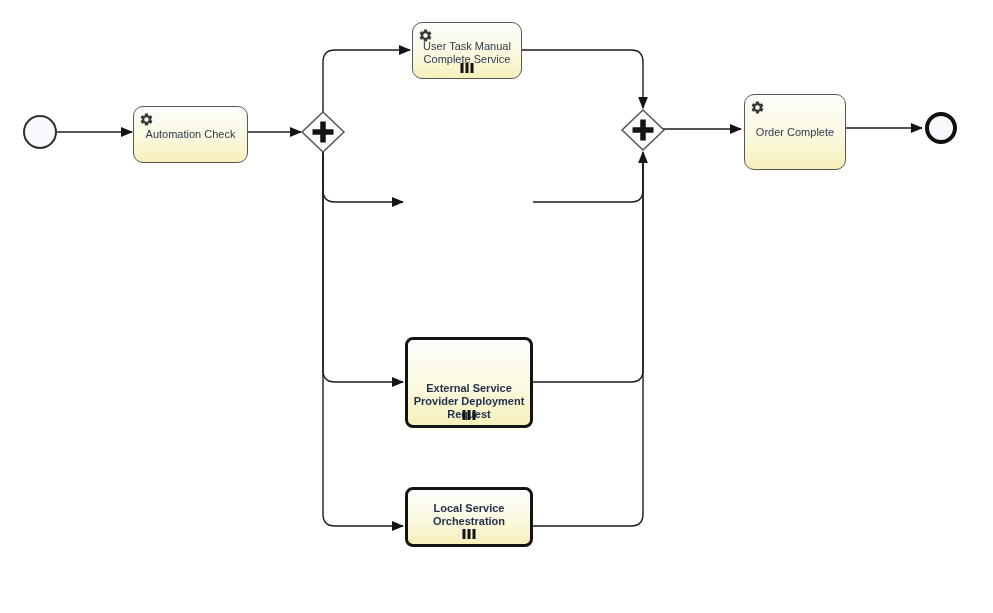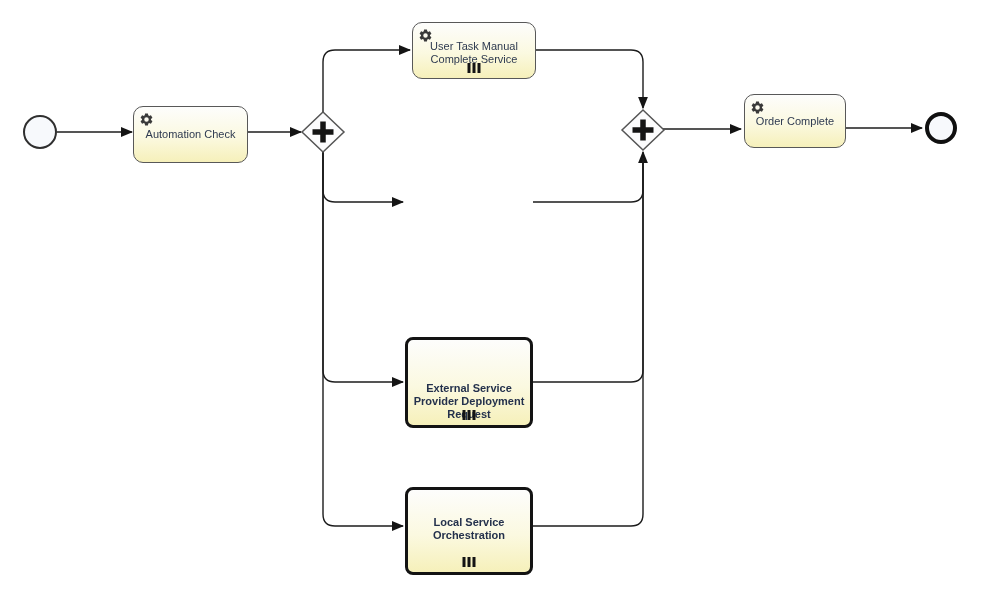--- a/index.html
+++ b/index.html
@@ -133,21 +133,21 @@
 
   <div class="task" style="left:133px; top:106px; width:115px; height:57px;">
     <span class="gear">
       <svg width="15" height="15" viewBox="0 0 24 24">
           <path fill="#3a3a3a" fill-rule="evenodd" d="M19.14 12.94c.04-.3.06-.61.06-.94 0-.32-.02-.64-.07-.94l2.03-1.58a.49.49 0 0 0 .12-.61l-1.92-3.32a.49.49 0 0 0-.59-.22l-2.39.96c-.5-.38-1.03-.7-1.62-.94l-.36-2.54a.48.48 0 0 0-.48-.41h-3.84c-.24 0-.43.17-.47.41l-.36 2.54c-.59.24-1.13.57-1.62.94l-2.39-.96a.49.49 0 0 0-.59.22L2.74 8.87c-.12.21-.08.47.12.61l2.03 1.58c-.05.3-.09.63-.09.94s.02.64.07.94l-2.03 1.58a.49.49 0 0 0-.12.61l1.92 3.32c.12.22.37.29.59.22l2.39-.96c.5.38 1.03.7 1.62.94l.36 2.54c.05.24.24.41.48.41h3.84c.24 0 .44-.17.47-.41l.36-2.54c.59-.24 1.13-.56 1.62-.94l2.39.96c.22.08.47 0 .59-.22l1.92-3.32a.49.49 0 0 0-.12-.61l-2.03-1.58zM12 15.6A3.6 3.6 0 1 1 12 8.4a3.6 3.6 0 0 1 0 7.2z"></path>
         </svg>
     </span>
     <span class="label">Automation Check</span>
   </div>
 
-  <div class="task" style="left:412px; top:22px; width:124px; height:57px;">
+  <div class="task" style="left:412px; top:22px; width:110px; height:57px;">
     <span class="gear">
       <svg width="15" height="15" viewBox="0 0 24 24">
           <path fill="#3a3a3a" fill-rule="evenodd" d="M19.14 12.94c.04-.3.06-.61.06-.94 0-.32-.02-.64-.07-.94l2.03-1.58a.49.49 0 0 0 .12-.61l-1.92-3.32a.49.49 0 0 0-.59-.22l-2.39.96c-.5-.38-1.03-.7-1.62-.94l-.36-2.54a.48.48 0 0 0-.48-.41h-3.84c-.24 0-.43.17-.47.41l-.36 2.54c-.59.24-1.13.57-1.62.94l-2.39-.96a.49.49 0 0 0-.59.22L2.74 8.87c-.12.21-.08.47.12.61l2.03 1.58c-.05.3-.09.63-.09.94s.02.64.07.94l-2.03 1.58a.49.49 0 0 0-.12.61l1.92 3.32c.12.22.37.29.59.22l2.39-.96c.5.38 1.03.7 1.62.94l.36 2.54c.05.24.24.41.48.41h3.84c.24 0 .44-.17.47-.41l.36-2.54c.59-.24 1.13-.56 1.62-.94l2.39.96c.22.08.47 0 .59-.22l1.92-3.32a.49.49 0 0 0-.12-.61l-2.03-1.58zM12 15.6A3.6 3.6 0 1 1 12 8.4a3.6 3.6 0 0 1 0 7.2z"></path>
         </svg>
     </span>
     <span class="label" style="transform:translateY(2px); max-width:96px;">User Task Manual Complete Service</span>
     <span class="mi-marker">
         <i></i>
         <i></i>
         <i></i>
@@ -157,30 +157,30 @@
 
   <div class="task thick" style="left:405px; top:337px; width:128px; height:91px;">
     <span class="label" style="transform:translateY(-2px);margin-top:42px;">External Service Provider Deployment Request</span>
     <span class="mi-marker">
         <i></i>
         <i></i>
         <i></i>
       </span>
   </div>
 
-  <div class="task thick" style="left:405px; top:487px; width:128px; height:88px;">
+  <div class="task thick" style="left:405px; top:487px; width:128px; height:60px;">
     <span class="label" style="transform:translateY(-2px);">Local Service Orchestration</span>
     <span class="mi-marker">
         <i></i>
         <i></i>
         <i></i>
       </span>
   </div>
 
-  <div class="task" style="left:744px; top:94px; width:102px; height:54px;">
+  <div class="task" style="left:744px; top:94px; width:102px; height:76px;">
     <span class="gear">
       <svg width="15" height="15" viewBox="0 0 24 24">
           <path fill="#3a3a3a" fill-rule="evenodd" d="M19.14 12.94c.04-.3.06-.61.06-.94 0-.32-.02-.64-.07-.94l2.03-1.58a.49.49 0 0 0 .12-.61l-1.92-3.32a.49.49 0 0 0-.59-.22l-2.39.96c-.5-.38-1.03-.7-1.62-.94l-.36-2.54a.48.48 0 0 0-.48-.41h-3.84c-.24 0-.43.17-.47.41l-.36 2.54c-.59.24-1.13.57-1.62.94l-2.39-.96a.49.49 0 0 0-.59.22L2.74 8.87c-.12.21-.08.47.12.61l2.03 1.58c-.05.3-.09.63-.09.94s.02.64.07.94l-2.03 1.58a.49.49 0 0 0-.12.61l1.92 3.32c.12.22.37.29.59.22l2.39-.96c.5.38 1.03.7 1.62.94l.36 2.54c.05.24.24.41.48.41h3.84c.24 0 .44-.17.47-.41l.36-2.54c.59-.24 1.13-.56 1.62-.94l2.39.96c.22.08.47 0 .59-.22l1.92-3.32a.49.49 0 0 0-.12-.61l-2.03-1.58zM12 15.6A3.6 3.6 0 1 1 12 8.4a3.6 3.6 0 0 1 0 7.2z"></path>
         </svg>
     </span>
     <span class="label">Order Complete</span>
   </div>
 
 </div>
 

